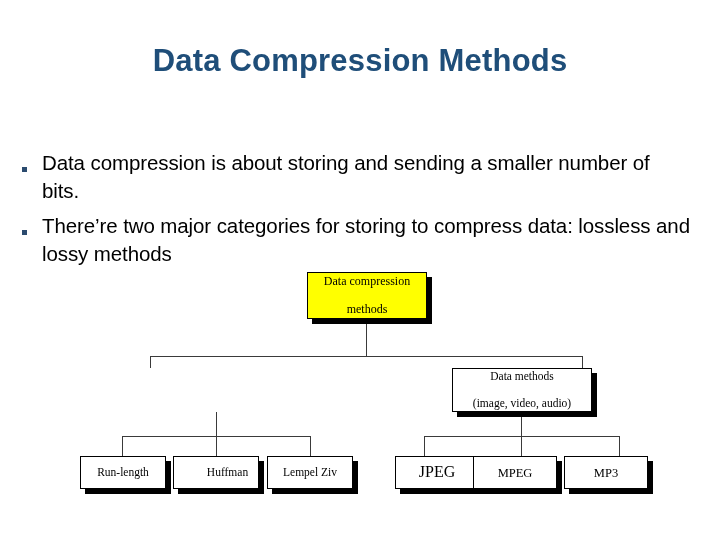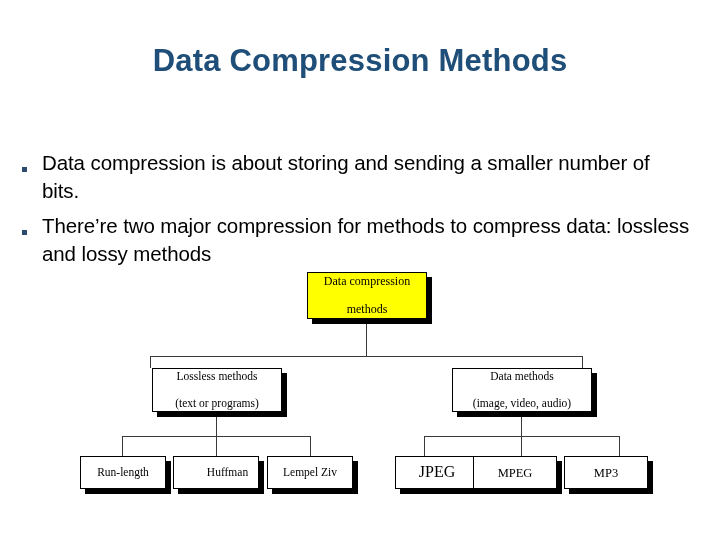--- a/index.html
+++ b/index.html
@@ -110,41 +110,37 @@
 
 <div id="bullet-list">
 
   <div class="bullet-item">
     <span class="bullet-marker"><i></i></span>
     <span class="bullet-text">Data compression is about storing and sending a smaller number of bits.</span>
   </div>
 
   <div class="bullet-item">
     <span class="bullet-marker"><i></i></span>
-    <span class="bullet-text">There’re two major compression for methods to compress data: lossless and lossy methods</span>
+    <span class="bullet-text">There’re two major categories for storing to compress data: lossless and lossy methods</span>
   </div>
 
 </div>
 
 <div id="diagram">
 
   <div class="node root" style="left:307px; top:10px; width:120px; height:47px;">
     <span class="l1">Data compression</span>
     <span class="l2">methods</span>
   </div>
 
   <div class="conn v" style="left:366px; top:57px; height:37px;"></div>
   <div class="conn h" style="left:150px; top:94px; width:432px;"></div>
   <div class="conn v" style="left:150px; top:94px; height:12px;"></div>
   <div class="conn v" style="left:582px; top:94px; height:12px;"></div>
 
-  <div class="node" style="left:152px; top:106px; width:130px; height:44px;">
-    <span class="l1">Lossless methods</span>
-    <span class="l2">(text or programs)</span>
-  </div>
 
   <div class="node" style="left:452px; top:106px; width:140px; height:44px;">
     <span class="l1">Data methods</span>
     <span class="l2">(image, video, audio)</span>
   </div>
 
   <div class="conn v" style="left:216px; top:150px; height:24px;"></div>
   <div class="conn h" style="left:122px; top:174px; width:189px;"></div>
   <div class="conn v" style="left:122px; top:174px; height:20px;"></div>
   <div class="conn v" style="left:216px; top:174px; height:20px;"></div>

